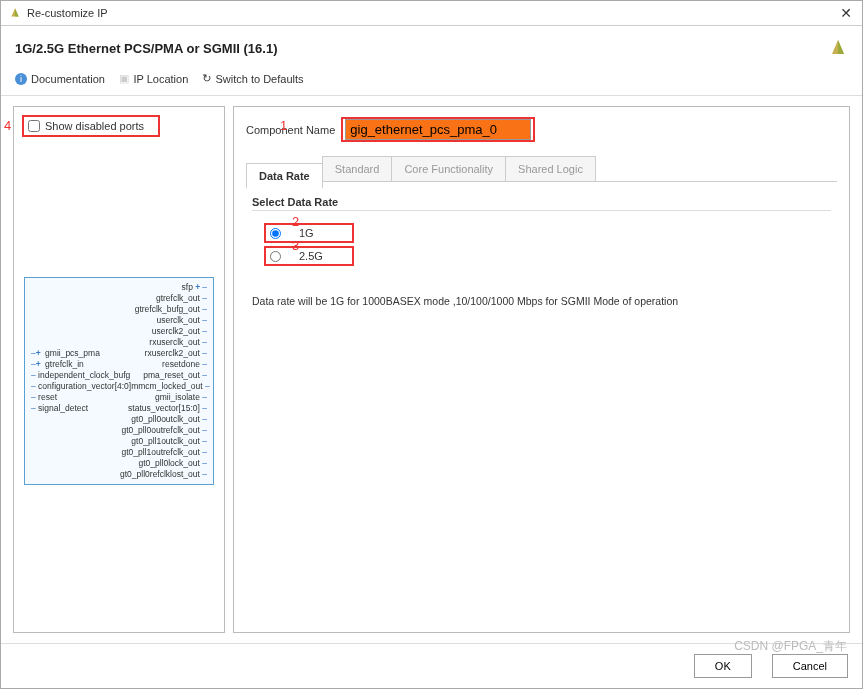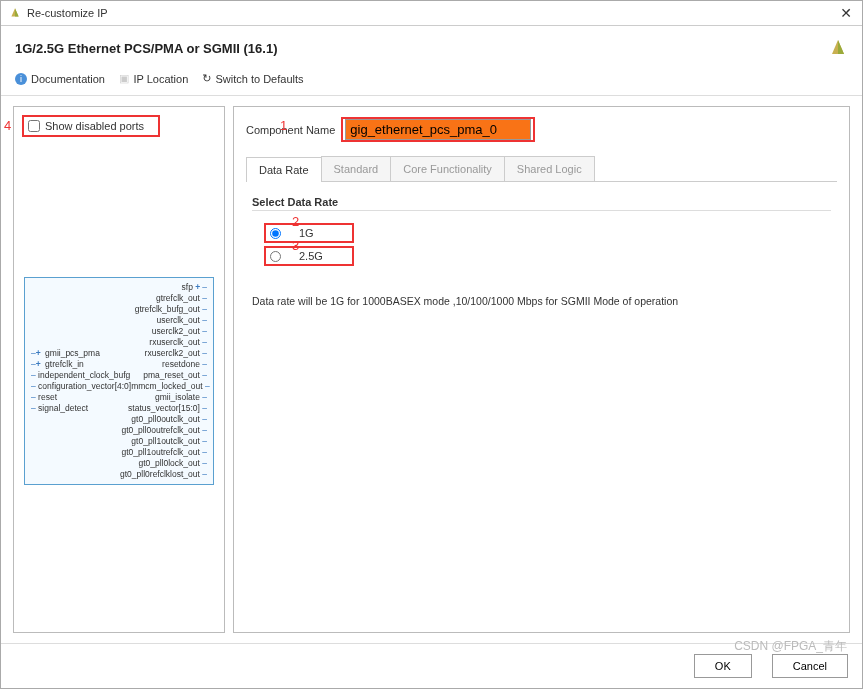--- a/index.html
+++ b/index.html
@@ -26,21 +26,21 @@
 .block .row .r { text-align: right; }
 .block .plus { color: #3a7ac0; font-weight: bold; margin-right: 2px; }
 .port-tick { color: #3a7ac0; }
 .right-panel { flex: 1; border: 1px solid #bbb; background: #fff; padding: 10px 12px; display: flex; flex-direction: column; }
 .comp-name-row { display: flex; align-items: center; gap: 6px; margin-bottom: 14px; }
 .comp-name-row label { font-size: 11px; }
 .comp-name-row input { flex: 1; border: 1px solid #999; background: #f97316; padding: 2px 4px; font-size: 13px; }
 .red1 { border: 2px solid #e33; padding: 0 2px; }
 .tabs { display: flex; border-bottom: 1px solid #ccc; }
 .tab { padding: 6px 12px; font-size: 11px; color: #999; border: 1px solid #ccc; border-bottom: none; background: #f5f5f5; margin-right: -1px; cursor: pointer; }
-.tab.active { color: #333; font-weight: normal; background: #fff; position: relative; top: 1px; }
+.tab.active { color: #333; font-weight: bold; background: #fff; position: relative; top: 7px; }
 .tab-body { padding: 14px 6px; }
 .sect-title { font-weight: bold; font-size: 11px; margin-bottom: 12px; border-bottom: 1px solid #ddd; padding-bottom: 2px; width: 100%; }
 .radio-row { display: inline-flex; align-items: center; gap: 18px; border: 2px solid #e33; padding: 2px 14px 2px 4px; margin-bottom: 3px; width: 90px; }
 .radio-row input { width: 11px; height: 11px; }
 .desc { margin-top: 26px; font-size: 10.5px; color: #333; }
 .annot { position: absolute; font-size: 13px; color: #e33; font-weight: normal; }
 .footer { padding: 10px 14px; display: flex; justify-content: flex-end; gap: 20px; border-top: 1px solid #ddd; }
 .footer button { border: 1px solid #999; background: #fff; padding: 5px 20px; font-size: 11px; cursor: pointer; }
 .watermark { position: absolute; right: 18px; bottom: 36px; color: #bbb; font-size: 12px; pointer-events: none; }
 </style>

